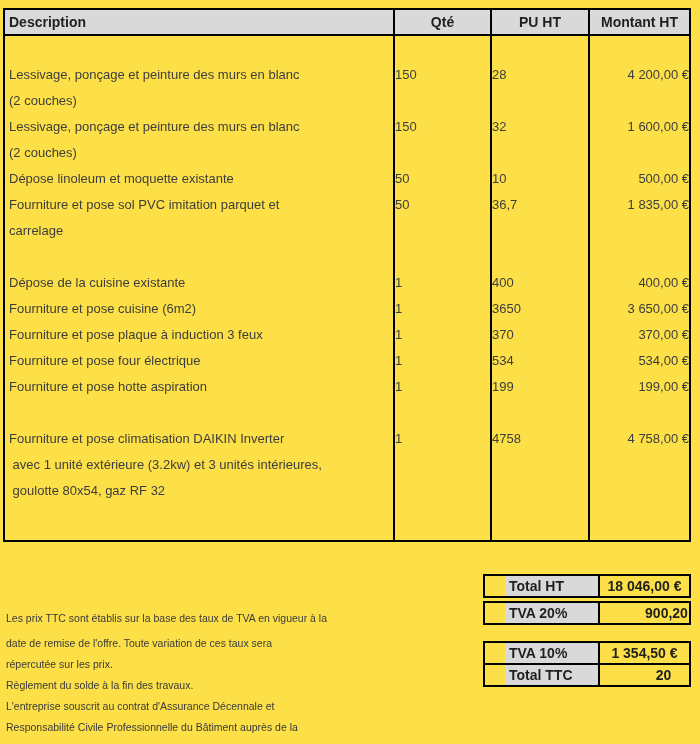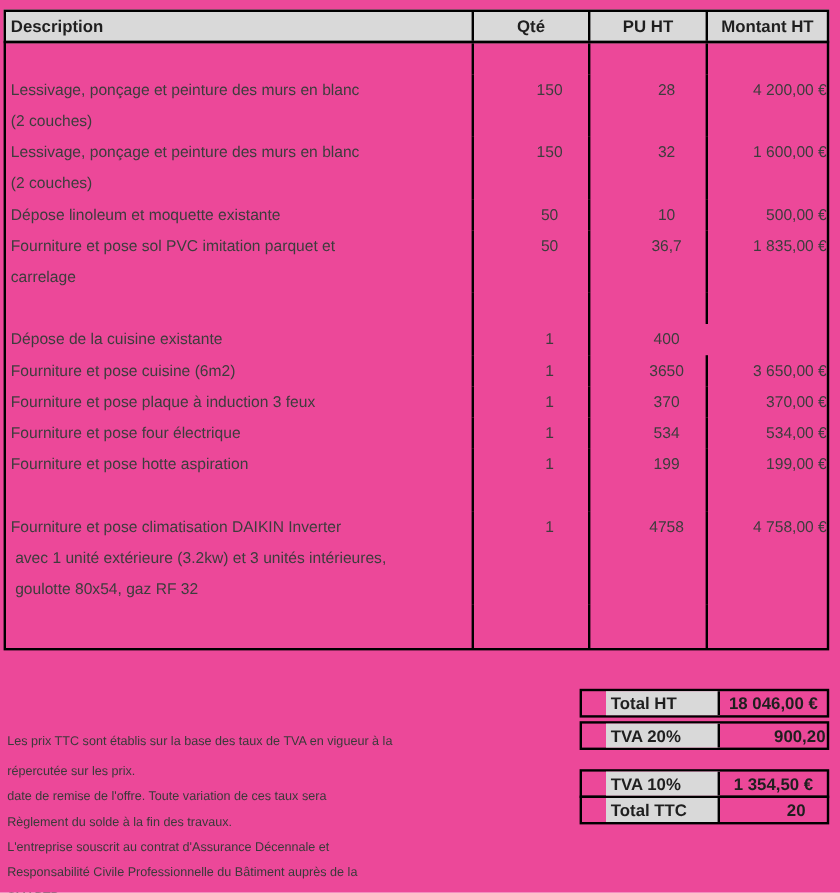--- a/index.html
+++ b/index.html
@@ -1,19 +1,19 @@
 <!DOCTYPE html>
 <html><head>
 <meta charset="utf-8">
 <style>
   * { margin:0; padding:0; box-sizing:border-box; }
   html,body { background:#ffffff; }
   .page {
     position:relative; width:700px; height:744px; overflow:hidden;
-    background:#ec4899; font-family:"Liberation Sans", sans-serif;
+    background:#fde047; font-family:"Liberation Sans", sans-serif;
     color:#3d3d3d;
   }
 
   
   .main-table { position:absolute; left:3px; top:8px; width:688px; }
   .thead {
     display:grid; grid-template-columns:388px 97px 98px 1fr;
     border:2px solid #000; background:#d9d9d9; height:28px;
   }
   .th {
@@ -22,21 +22,21 @@
   }
   .th-desc { padding-left:4px; text-align:left; }
   .th-num  { text-align:center; border-left:2px solid #000; }
 
   .tbody {
     border:2px solid #000; margin-top:-2px; height:508px; overflow:hidden;
   }
   .row { display:grid; grid-template-columns:388px 97px 98px 1fr; }
   .cell { font-size:13px; line-height:26px; }
   .cell-desc { padding-left:4px; white-space:pre; overflow:visible; }
-  .cell-qty, .cell-pu { text-align:center; border-left:2px solid #000;padding-left:31px; }
+  .cell-qty, .cell-pu { border-left:2px solid #000; }
   .cell-amt { text-align:right; padding-right:0; border-left:2px solid #000; }
   .spacer { display:grid; grid-template-columns:388px 97px 98px 1fr; height:26px; }
   .spacer.tall { height:38px; }
   .spacer .sc { border-left:2px solid #000; }
 
   
   .totals { position:absolute; left:483px; top:574px; width:208px; }
   .trow {
     display:grid; grid-template-columns:95px 1fr;
     border:2px solid #000; height:24px;padding-left:20px;
@@ -116,20 +116,21 @@
           <div></div>
           <div class="sc"></div>
           <div class="sc"></div>
           <div class="sc"></div>
         </div>
 
       <div class="row">
         <div class="cell cell-desc">Dépose de la cuisine existante</div>
         <div class="cell cell-qty">1</div>
         <div class="cell cell-pu">400</div>
+        <div class="cell cell-amt">400,00 €</div>
       </div>
 
       <div class="row">
         <div class="cell cell-desc">Fourniture et pose cuisine (6m2)</div>
         <div class="cell cell-qty">1</div>
         <div class="cell cell-pu">3650</div>
         <div class="cell cell-amt">3 650,00 €</div>
       </div>
 
       <div class="row">
@@ -193,21 +194,21 @@
       <div class="tvalue">1 354,50 €</div>
     </div>
     <div class="trow joined">
       <div class="tlabel">Total TTC</div>
       <div class="tvalue">20 300,70 €</div>
     </div>
   </div>
 
   <div class="notes">
     <div class="note-line first">Les prix TTC sont établis sur la base des taux de TVA en vigueur à la</div>
+    <div class="note-line">date de remise de l'offre. Toute variation de ces taux sera</div>
     <div class="note-line">répercutée sur les prix.</div>
-    <div class="note-line">date de remise de l'offre. Toute variation de ces taux sera</div>
     <div class="note-line">Règlement du solde à la fin des travaux.</div>
     <div class="note-line">L'entreprise souscrit au contrat d'Assurance Décennale et</div>
     <div class="note-line">Responsabilité Civile Professionnelle du Bâtiment auprès de la</div>
     <div class="note-line">SMABTP</div>
   </div>
 
 </div>
 
 </body></html>

